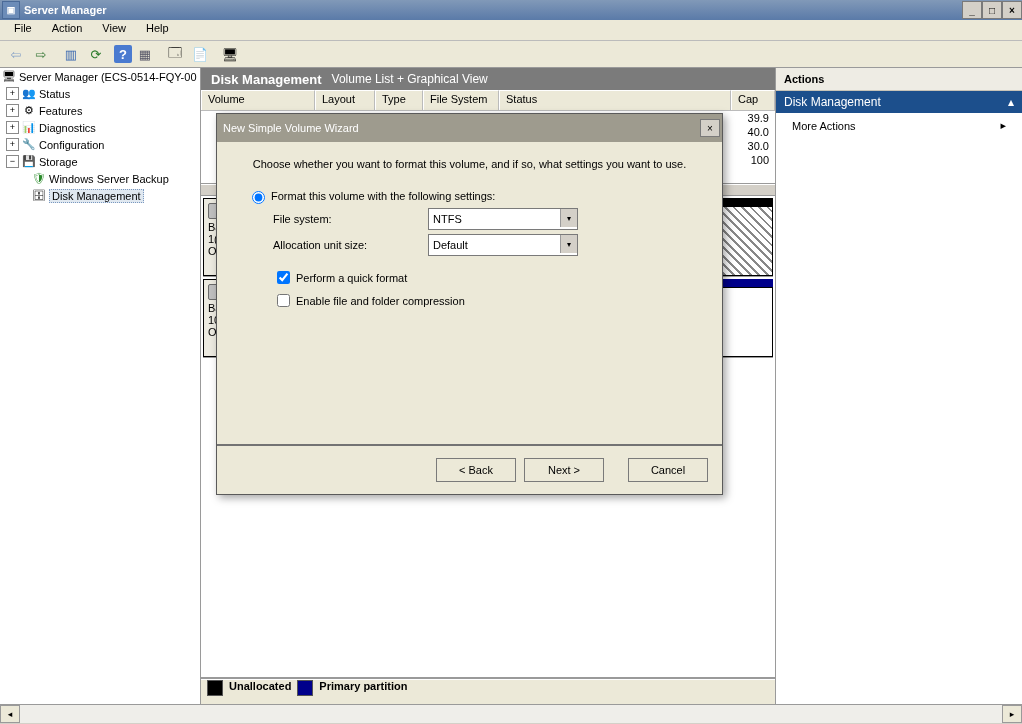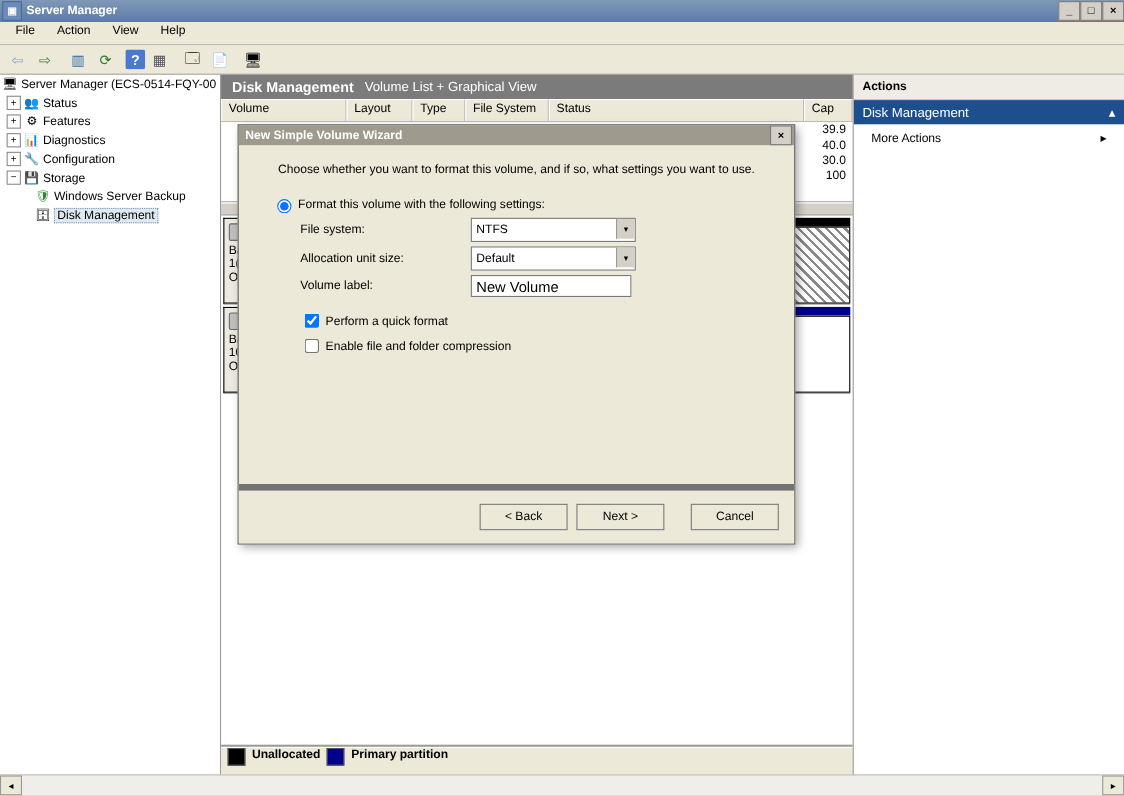--- a/index.html
+++ b/index.html
@@ -38,30 +38,30 @@
 .legend{height:24px;background:#ece9d8;display:flex;padding-left:6px;gap:6px;border-top:1px solid #fff}
 .legend .sq{width:14px;height:14px;border:1px solid #555}
 .hscroll{height:18px;background:#e4e2da;border-top:1px solid #9a9a9a;display:flex}
 .hscroll .arr{width:18px;height:16px;border:1px solid #9a9a9a;background:#ece9d8;display:flex;align-items:center;justify-content:center;font-size:9px}
 .hscroll .track{flex:1;background:#efeeea}
 .actions{width:246px;background:#fff;display:flex;flex-direction:column}
 .actions-hdr{height:22px;background:#eeece4;border-bottom:1px solid #c8c4b8;padding-left:8px;display:flex;align-items:center;font-weight:bold}
 .actions-sec{height:22px;background:#1c4f8c;color:#fff;padding:0 8px;display:flex;align-items:center;justify-content:space-between;font-size:12px}
 .actions-item{padding:6px 16px;display:flex;align-items:flex-end;justify-content:space-between}
 .wizard{position:absolute;left:216px;top:113px;width:505px;height:380px;background:#ece9d8;border:1px solid #5a5a5a;box-shadow:3px 3px 8px rgba(0,0,0,.35);z-index:50}
-.wiz-title{height:18px;background:#9e9b8e;color:#fff;display:flex;align-items:center;padding-left:6px;font-weight:bold}
+.wiz-title{height:28px;background:#9e9b8e;color:#fff;display:flex;align-items:center;padding-left:6px;font-weight:normal}
 .wiz-title .close{margin-left:auto;width:18px;height:16px;background:#d4d0c8;border:1px solid #7a7a7a;display:flex;align-items:center;justify-content:center;color:#000;font-size:10px;margin-right:2px}
 .wiz-hdr{background:#fff;padding:10px 20px;border-bottom:1px solid #bbb}
 .wiz-body{padding:16px 30px 8px 30px}
 .wiz-row{display:flex;align-items:center;margin:4px 0}
 .wiz-row label{width:155px}
 .wiz-select{width:140px;height:20px;border:1px solid #7a7a7a;background:#fff;display:flex;align-items:center;padding:0 4px;position:relative}
 .wiz-select .dd{position:absolute;right:0;top:0;width:16px;height:18px;background:#d4d0c8;border-left:1px solid #9a9a9a;display:flex;align-items:center;justify-content:center;font-size:8px}
 .wiz-input{width:136px;height:18px;border:1px solid #7a7a7a;background:#fff;padding:0 4px}
-.wiz-btns{display:flex;justify-content:flex-end;gap:8px;padding:12px 14px;border-top:6px solid #737373;position:absolute;bottom:0;left:0;right:0;background:#ece9d8}
+.wiz-btns{display:flex;justify-content:flex-end;gap:8px;padding:12px 14px;border-top:2px solid #737373;position:absolute;bottom:0;left:0;right:0;background:#ece9d8}
 .wbtn{width:78px;height:22px;background:#ece9d8;border:1px solid #7a7a7a;display:flex;align-items:center;justify-content:center}
 input[type=radio],input[type=checkbox]{margin-right:6px}
 </style>
 </head>
 <body>
 
 <div class="titlebar">
   <span class="ticon">▣</span>
   <span>Server Manager</span>
   <div class="titlebuttons">
@@ -259,24 +259,20 @@
           <span class="dd">▾</span>
         </div>
       </div>
       <div class="wiz-row">
         <label>Allocation unit size:</label>
         <div class="wiz-select">
           <span>Default</span>
           <span class="dd">▾</span>
         </div>
       </div>
-      <div class="wiz-row">
-        <label>Volume label:</label>
-        <input class="wiz-input" value="New Volume" style="">
-      </div>
       <div class="wiz-row" style="margin-top:12px">
         <input type="checkbox" checked="" style="">
         <span>Perform a quick format</span>
       </div>
       <div class="wiz-row">
         <input type="checkbox" style="">
         <span>Enable file and folder compression</span>
       </div>
     </div>
   </div>

